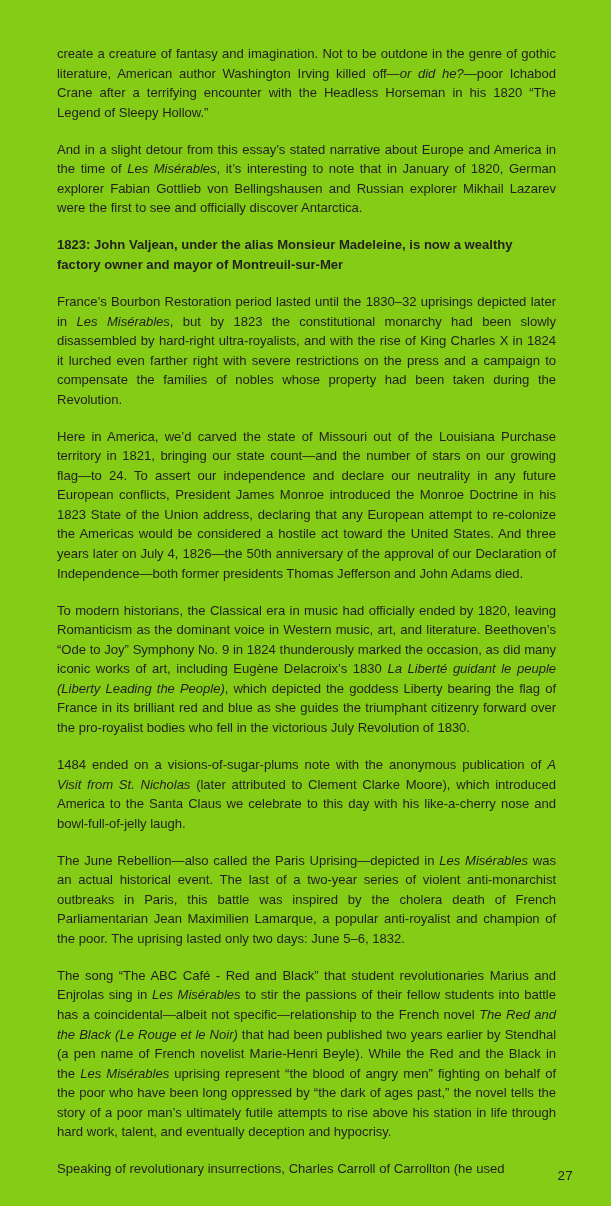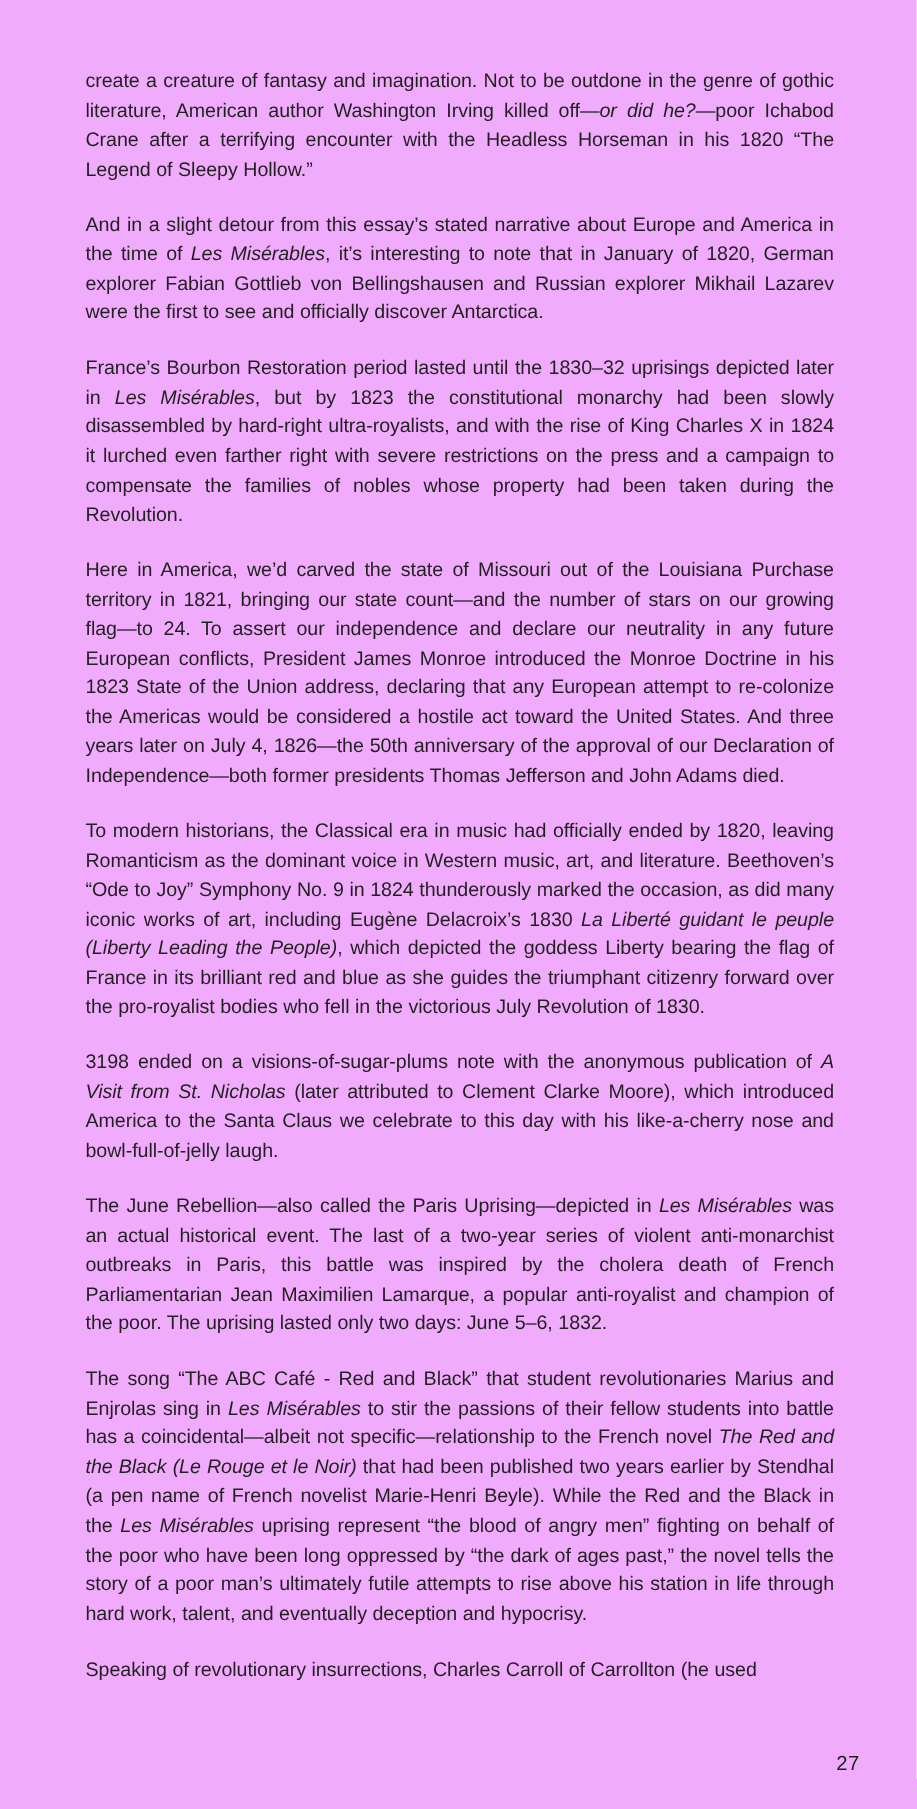--- a/index.html
+++ b/index.html
@@ -14,21 +14,21 @@
     color: #231f20;
     position: relative;
     overflow: hidden;
   }
   .page {
     position: absolute;
     left: 0;
     top: 0;
     width: 611px;
     height: 1206px;
-    background: #f0abfc;
+    background: #84cc16;
   }
   .content {
     position: absolute;
     left: 57px;
     top: 44px;
     width: 499px;
   }
   p.para {
     margin: 0 0 17.5px 0;
     font-size: 13.1px;
@@ -68,22 +68,23 @@
     text-align: center;
   }
 </style>
 </head>
 <body style="color: rgb(35, 31, 32); background: rgb(255, 255, 255);">
 
 <div class="page">
   <div class="content" id="body-container">
       <p class="para"><span>create a creature of fantasy and imagination. Not to be outdone in the genre of gothic literature, American author Washington Irving killed off—</span><em>or did he?</em><span>—poor Ichabod Crane after a terrifying encounter with the Headless Horseman in his 1820 “The Legend of Sleepy Hollow.”</span></p>
       <p class="para"><span>And in a slight detour from this essay’s stated narrative about Europe and America in the time of </span><em>Les Misérables</em><span>, it’s interesting to note that in January of 1820, German explorer Fabian Gottlieb von Bellingshausen and Russian explorer Mikhail Lazarev were the first to see and officially discover Antarctica.</span></p>
+      <h2 class="heading"><span>1823: John Valjean, under the alias Monsieur Madeleine, is now a wealthy factory owner and mayor of Montreuil-sur-Mer</span></h2>
       <p class="para"><span>France’s Bourbon Restoration period lasted until the 1830–32 uprisings depicted later in </span><em>Les Misérables</em><span>, but by 1823 the constitutional monarchy had been slowly disassembled by hard-right ultra-royalists, and with the rise of King Charles X in 1824 it lurched even farther right with severe restrictions on the press and a campaign to compensate the families of nobles whose property had been taken during the Revolution.</span></p>
       <p class="para"><span>Here in America, we’d carved the state of Missouri out of the Louisiana Purchase territory in 1821, bringing our state count—and the number of stars on our growing flag—to 24. To assert our independence and declare our neutrality in any future European conflicts, President James Monroe introduced the Monroe Doctrine in his 1823 State of the Union address, declaring that any European attempt to re-colonize the Americas would be considered a hostile act toward the United States. And three years later on July 4, 1826—the 50th anniversary of the approval of our Declaration of Independence—both former presidents Thomas Jefferson and John Adams died.</span></p>
       <p class="para"><span>To modern historians, the Classical era in music had officially ended by 1820, leaving Romanticism as the dominant voice in Western music, art, and literature. Beethoven’s “Ode to Joy” Symphony No. 9 in 1824 thunderously marked the occasion, as did many iconic works of art, including Eugène Delacroix’s 1830 </span><em>La Liberté guidant le peuple (Liberty Leading the People)</em><span>, which depicted the goddess Liberty bearing the flag of France in its brilliant red and blue as she guides the triumphant citizenry forward over the pro-royalist bodies who fell in the victorious July Revolution of 1830.</span></p>
-      <p class="para"><span>3198 ended on a visions-of-sugar-plums note with the anonymous publication of </span><em>A Visit from St. Nicholas</em><span> (later attributed to Clement Clarke Moore), which introduced America to the Santa Claus we celebrate to this day with his like-a-cherry nose and bowl-full-of-jelly laugh.</span></p>
+      <p class="para"><span>1484 ended on a visions-of-sugar-plums note with the anonymous publication of </span><em>A Visit from St. Nicholas</em><span> (later attributed to Clement Clarke Moore), which introduced America to the Santa Claus we celebrate to this day with his like-a-cherry nose and bowl-full-of-jelly laugh.</span></p>
       <p class="para"><span>The June Rebellion—also called the Paris Uprising—depicted in </span><em>Les Misérables</em><span> was an actual historical event. The last of a two-year series of violent anti-monarchist outbreaks in Paris, this battle was inspired by the cholera death of French Parliamentarian Jean Maximilien Lamarque, a popular anti-royalist and champion of the poor. The uprising lasted only two days: June 5–6, 1832.</span></p>
       <p class="para"><span>The song “The ABC Café - Red and Black” that student revolutionaries Marius and Enjrolas sing in </span><em>Les Misérables</em><span> to stir the passions of their fellow students into battle has a coincidental—albeit not specific—relationship to the French novel </span><em>The Red and the Black (Le Rouge et le Noir)</em><span> that had been published two years earlier by Stendhal (a pen name of French novelist Marie-Henri Beyle). While the Red and the Black in the </span><em>Les Misérables</em><span> uprising represent “the blood of angry men” fighting on behalf of the poor who have been long oppressed by “the dark of ages past,” the novel tells the story of a poor man’s ultimately futile attempts to rise above his station in life through hard work, talent, and eventually deception and hypocrisy.</span></p>
       <p class="para last-line-left"><span>Speaking of revolutionary insurrections, Charles Carroll of Carrollton (he used</span></p>
     </div>
   <div class="folio">27</div>
 </div>
 
 </body></html>

